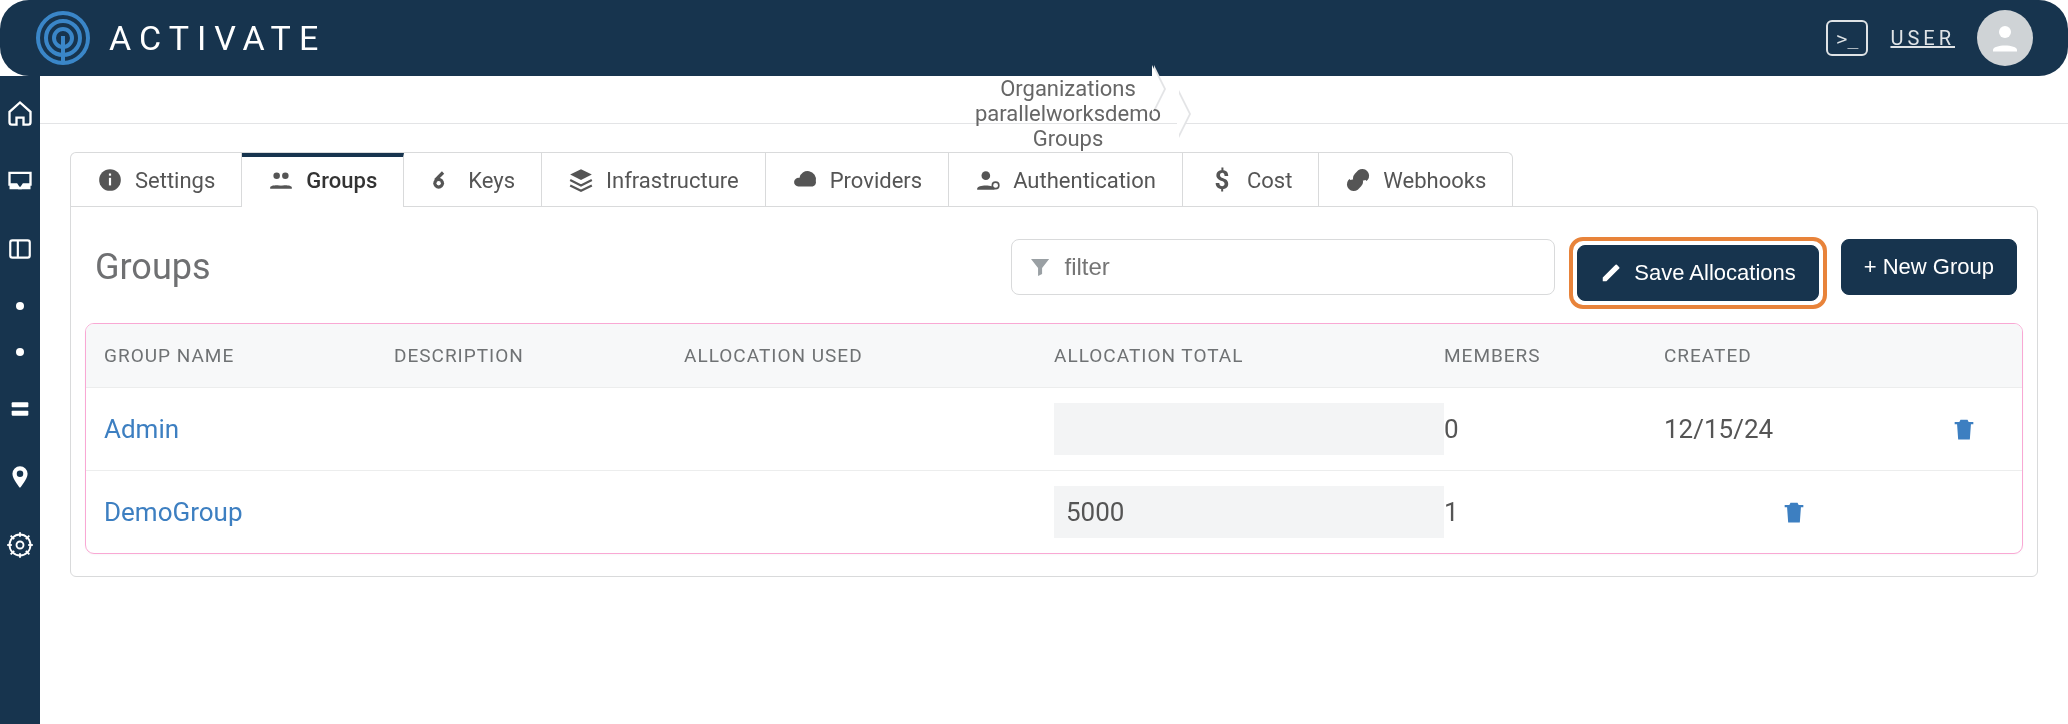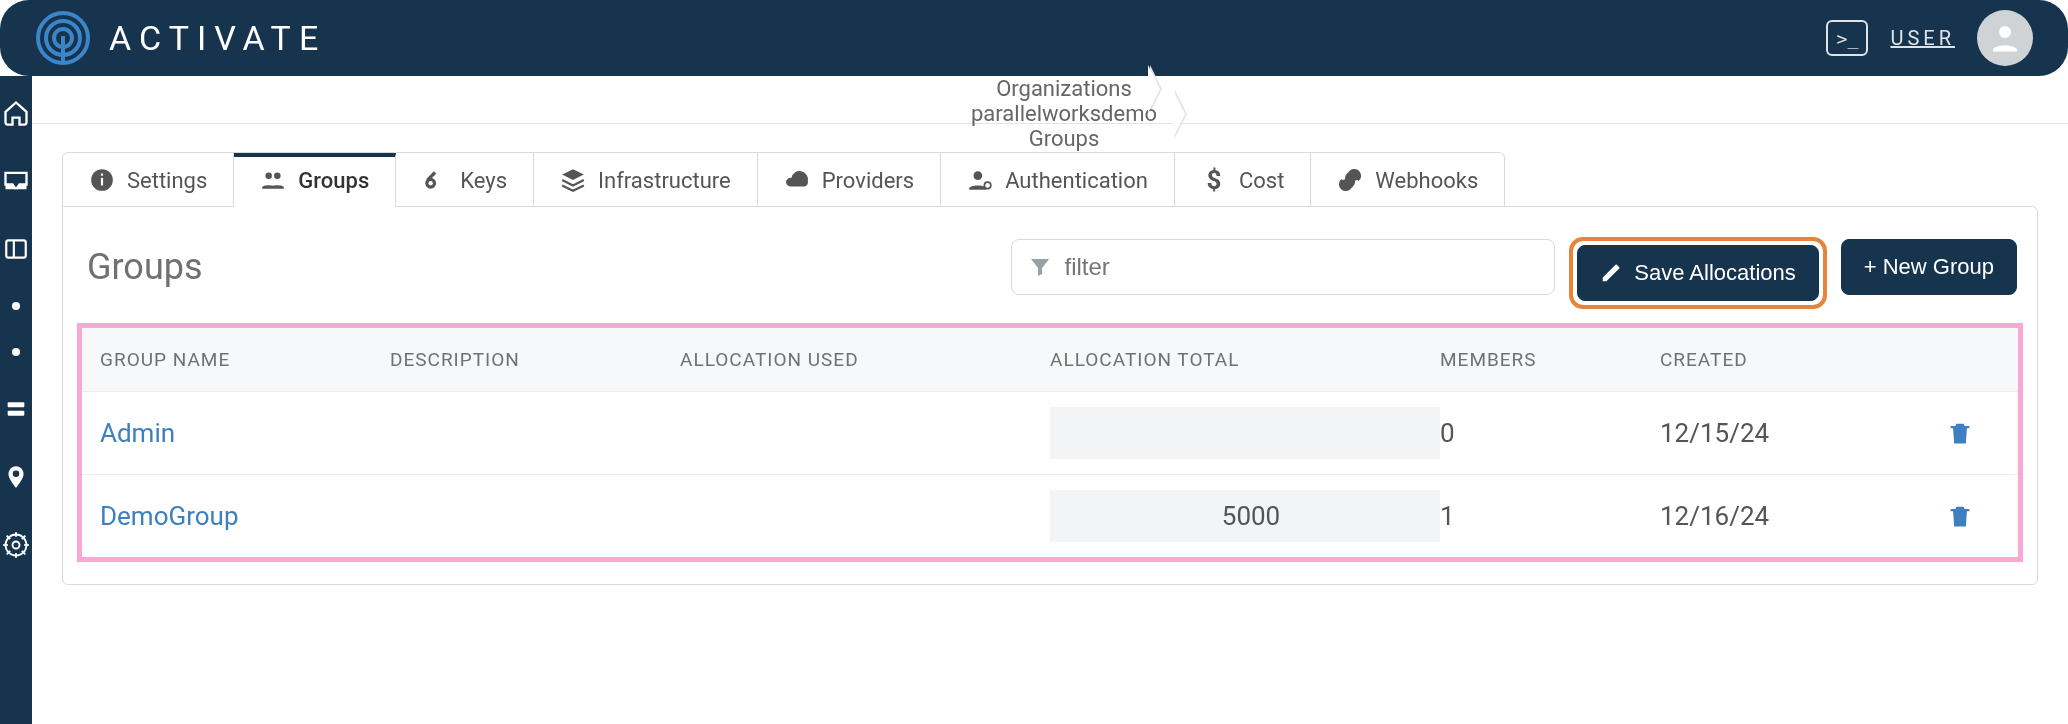--- a/index.html
+++ b/index.html
@@ -195,22 +195,22 @@
     cursor:pointer;
   }
   .highlight-ring {
     border:4px solid #e8833a;
     border-radius:14px;
     padding:4px;
     margin-top:12px;
   }
 
   .table-card {
-    border:5px solid #f9a8d4;
-    border-radius:0;
+    border:1px solid #f9a8d4;
+    border-radius:9px;
     overflow:hidden;
     box-shadow: 0 1px 2px rgba(0,0,0,0.03);
   }
   .thead {
     display:grid;
     grid-template-columns: 290px 290px 370px 390px 220px 260px 80px;
     background:#f7f8f9;
     color:#6f7274;
     font-size:19px;
     letter-spacing:1px;
@@ -227,21 +227,20 @@
     border-bottom:1px solid #eceded;
   }
   .trow:last-child{border-bottom:none;}
   .cell-link { color:#3d7fc1; }
   .cell-alloc-total {
     background:#f3f4f5;
     height:100%;
     display:flex;align-items:center;
     margin:-26px 0;
     padding:26px 0 26px 12px;
-    justify-content:center;
   }
   .trash { color:#3d7fc1; display:flex;justify-content:center;}
   .trash svg{width:28px;height:28px;fill:#3d7fc1;}
 </style>
 </head>
 <body>
 
 <div class="topbar">
   <div class="brand">
     <span class="brand-logo">
@@ -436,21 +435,20 @@
           </div>
 
           <div class="trow">
             <div class="cell-link">DemoGroup</div>
             <div></div>
             <div></div>
             <div class="cell-alloc-total">
                 <span>5000</span>
               </div>
             <div>1</div>
-            <div>12/16/24</div>
             <div class="trash">
               <svg viewBox="0 0 24 24">
                   <path d="M6 7h12l-1 14H7L6 7zm3-3h6l1 2H8l1-2zM4 6h16v2H4z"></path>
                 </svg>
             </div>
           </div>
         </div>
       </div>
     </div>
   </div>

